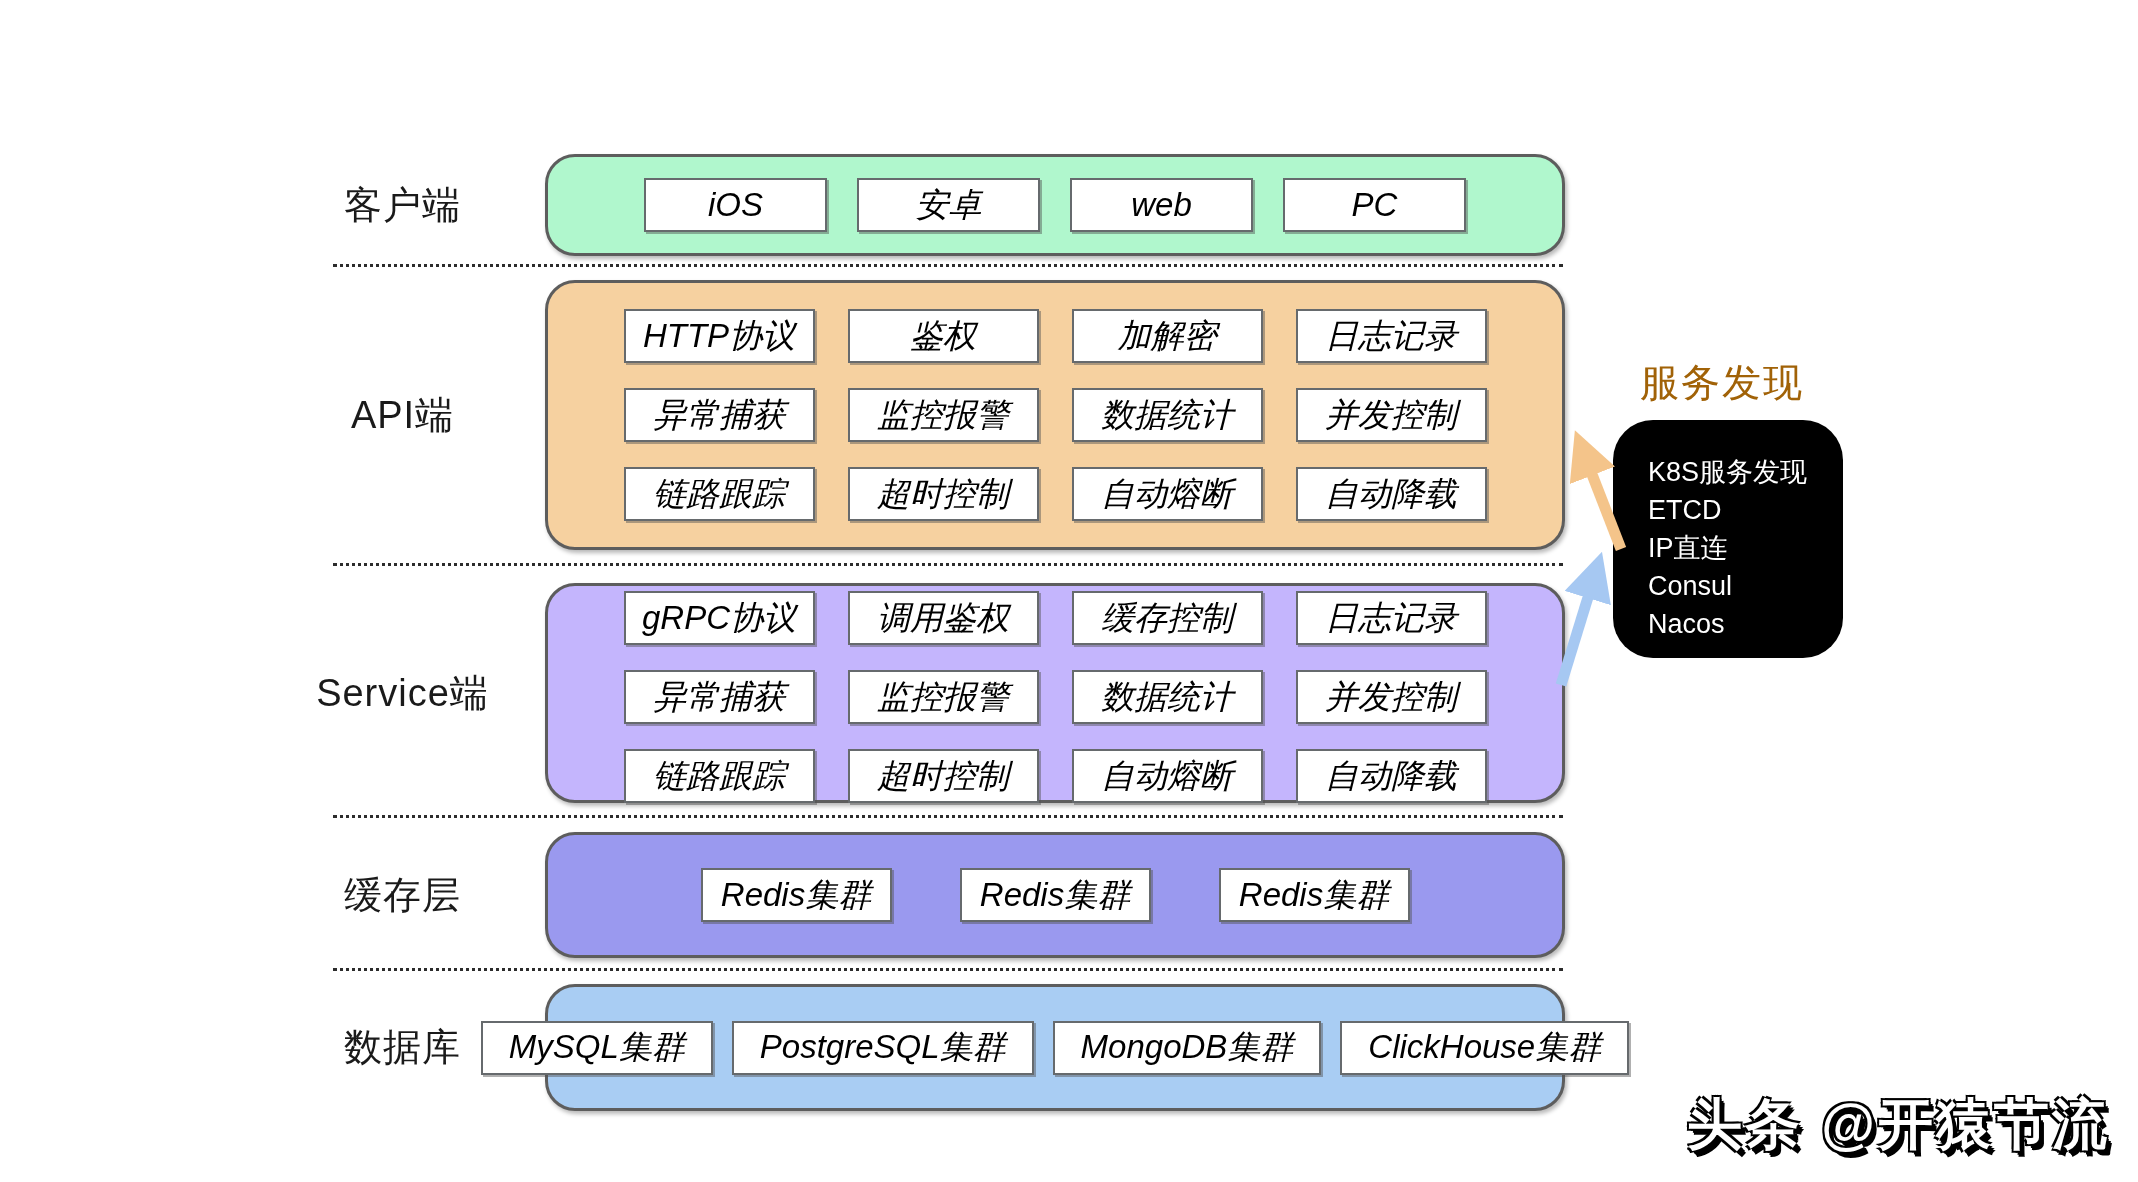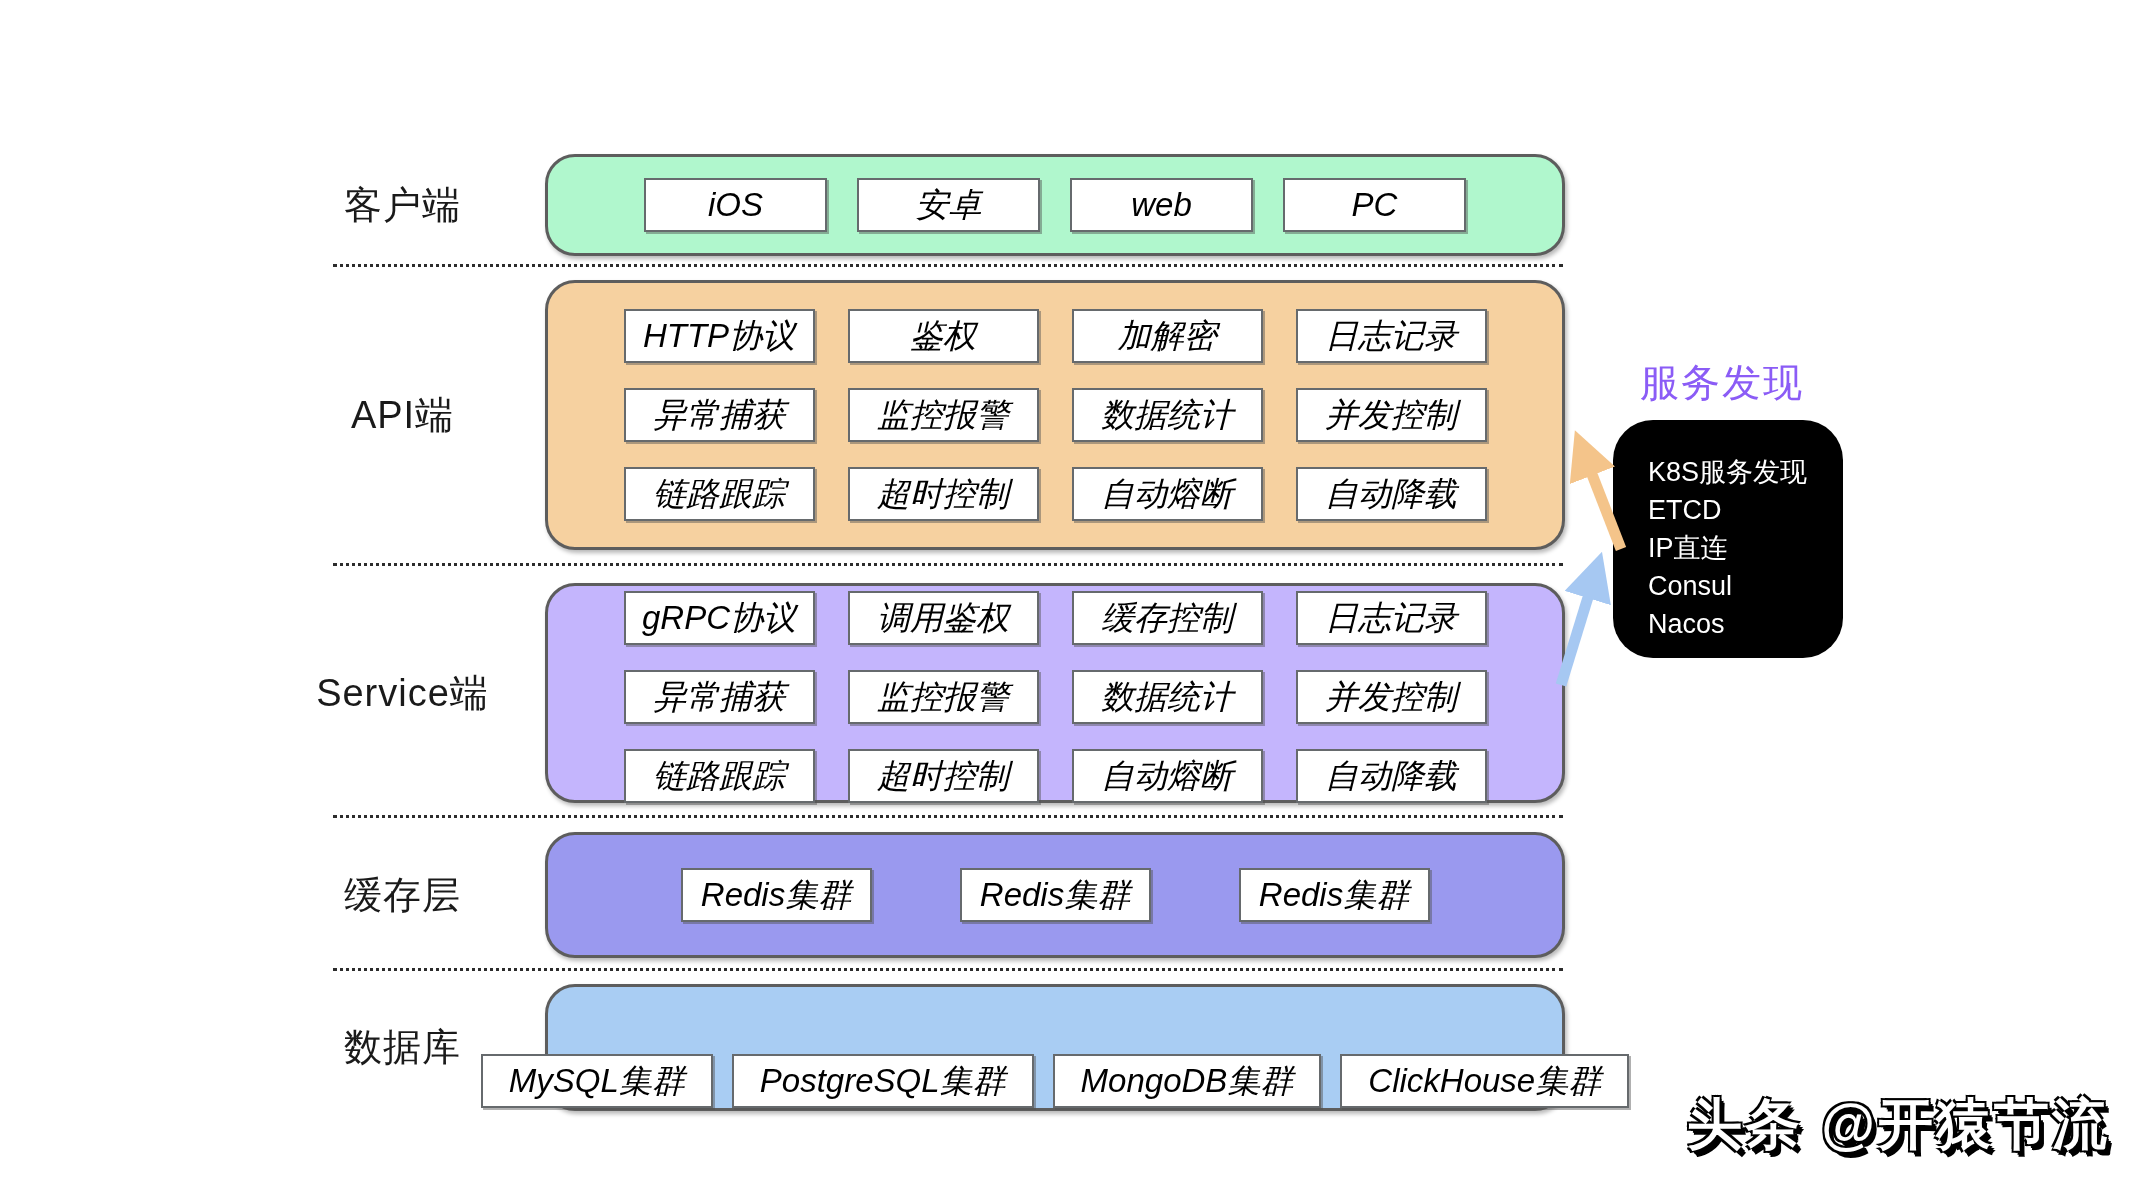--- a/index.html
+++ b/index.html
@@ -26,26 +26,26 @@
     position:absolute; left:545px; width:1020px;
     border:3px solid #5d5d5d; border-radius:30px;
     box-shadow:2px 3px 4px rgba(0,0,0,0.28);
     display:flex; flex-direction:column; align-items:center;
     box-sizing:border-box;
   }
   .layer-client  { top:154px; height:102px; background:#b0f7cd; justify-content:center; }
   .layer-api     { top:280px; height:270px; background:#f6d1a0; justify-content:flex-start; padding-top:26px; gap:25px; }
   .layer-service { top:583px; height:220px; background:#c4b5fd; justify-content:flex-start; padding-top:5px;  gap:25px; }
   .layer-cache   { top:832px; height:126px; background:#9a99ef; justify-content:center; }
-  .layer-db      { top:984px; height:127px; background:#a9cdf3; justify-content:flex-end; }
+  .layer-db      { top:984px; height:127px; background:#a9cdf3; justify-content:center; }
 
   .box-row { display:flex; flex-direction:row; align-items:center; justify-content:center; }
   .gap-sm { gap:33px;align-items:flex-end; }   
   .gap-md { gap:30px; }   
-  .gap-lg { gap:88px;justify-content:center; }   
+  .gap-lg { gap:68px;justify-content:center; }   
   .gap-xs { gap:19px; }   
 
   .cell {
     height:54px; background:#ffffff;
     border:2px solid #666a6d; box-shadow:2px 2px 0 rgba(80,80,80,0.45);
     display:flex; align-items:center; justify-content:center;
     font-size:33px; color:#000; box-sizing:border-box; white-space:nowrap;font-style:italic;
   }
   .w-std  { width:191px; }
   .w-cli  { width:183px; }
@@ -54,21 +54,21 @@
   
   .dotted {
     position:absolute; left:333px; width:1230px; height:0;
     border-top:3px dotted #2c2c2c;
   }
   .sep1 { top:264px; } .sep2 { top:563px; } .sep3 { top:815px; } .sep4 { top:968px; }
 
   
   .sd-title {
     position:absolute; left:1640px; top:356px;
-    font-size:39px; color:#8b5cf6; letter-spacing:2px;
+    font-size:39px; color:#a16207; letter-spacing:2px;
   }
   .sd-box {
     position:absolute; left:1613px; top:420px; width:230px; height:238px;
     background:#000000; border-radius:40px; box-sizing:border-box;
     padding:33px 0 0 35px; color:#ffffff;
   }
   .sd-box .sd-line { font-size:27px; line-height:38px; white-space:nowrap; }
 
   .overlay { position:absolute; left:0; top:0; pointer-events:none; }
 

